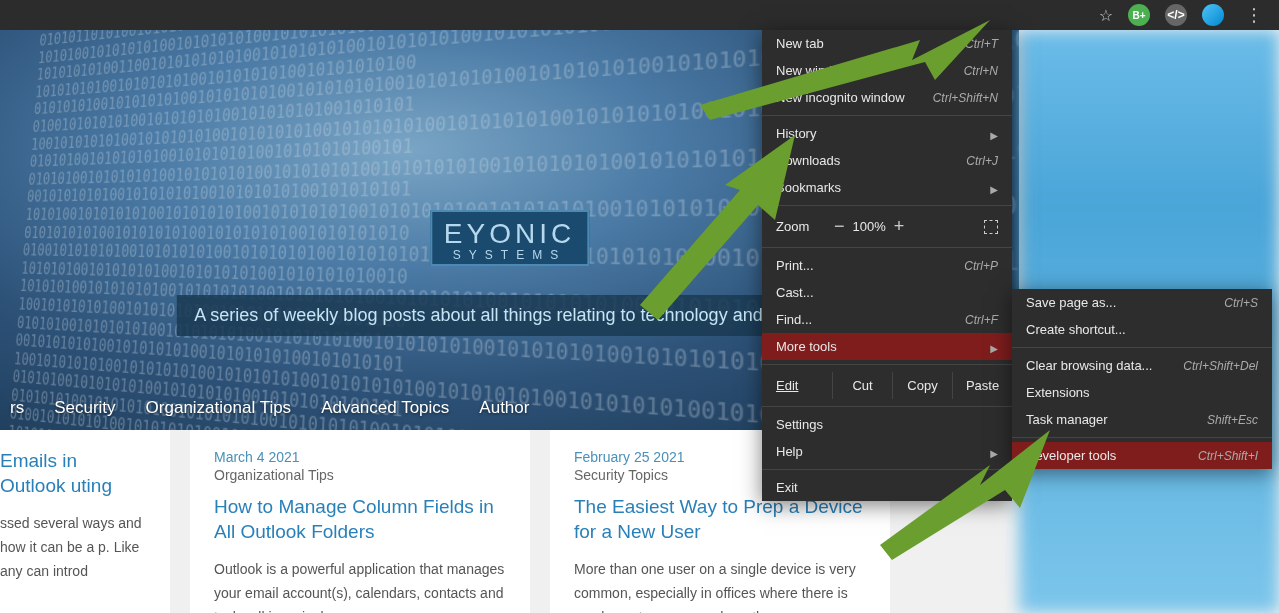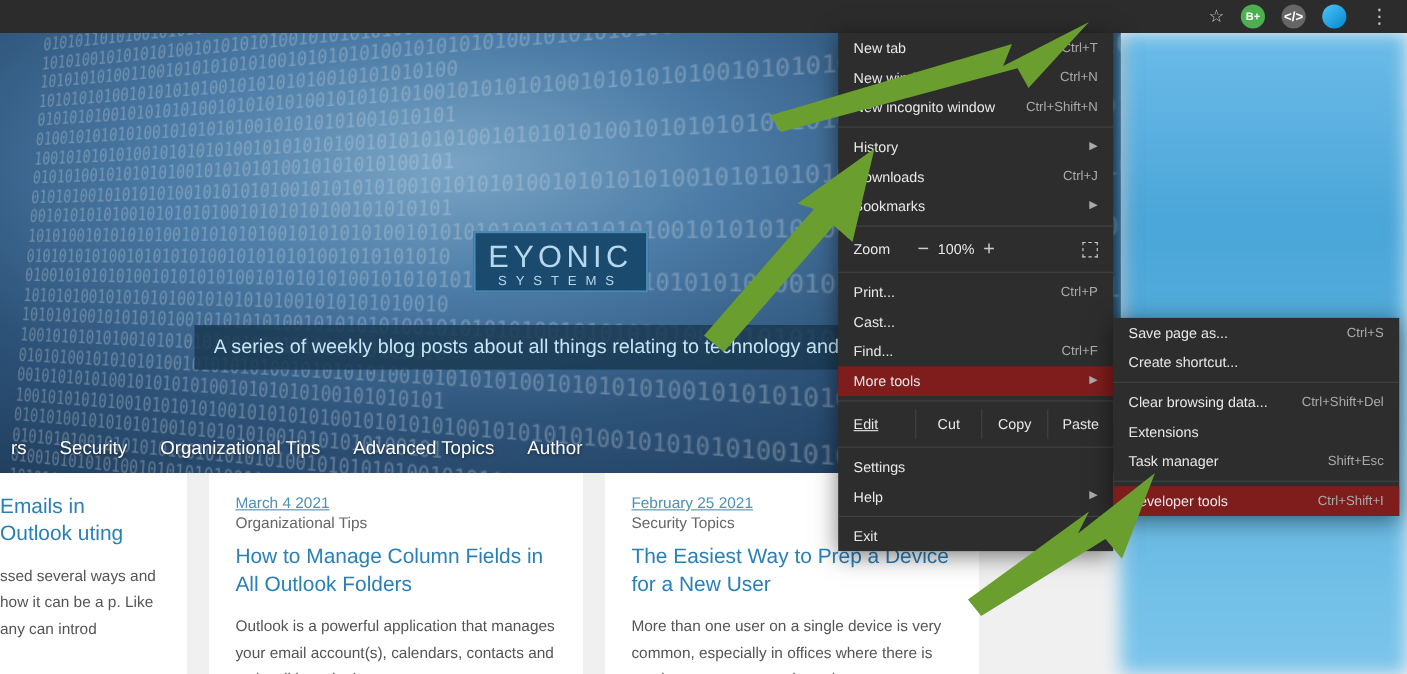--- a/index.html
+++ b/index.html
@@ -136,46 +136,46 @@
       gap: 20px;
       padding: 0 0 0 0;
       margin-top: -5px;
     }
     .card {
       background: white;
       padding: 24px 24px;
       flex: 0 0 340px;
     }
     .card:first-child { flex: 0 0 170px; padding-left: 0; }
-    .card-date { color: #4a90b8; font-size: 14px; margin-bottom: 2px; text-decoration: underline; }
+    .card-date { color: #4a90b8; font-size: 14px; margin-bottom: 2px; }
     .card-category { color: #666; font-size: 14px; margin-bottom: 12px; }
     .card-title { color: #2980b9; font-size: 19px; font-weight: 400; margin-bottom: 14px; line-height: 1.3; cursor: pointer; }
     .card-excerpt { color: #555; font-size: 14px; line-height: 1.7; }
 
     
     .chrome-menu {
       position: absolute;
       top: 30px;
       left: 762px;
       width: 250px;
       background: #2d2d2d;
       color: #e8e8e8;
       font-size: 13px;
       z-index: 100;
       box-shadow: 0 4px 20px rgba(0,0,0,0.5);
     }
     .menu-row {
       display: flex;
       justify-content: space-between;
-      align-items: flex-start;
+      align-items: flex-end;
       padding: 6px 14px;
       cursor: pointer;
     }
     .menu-row.highlighted { background: #7f1d1d; }
-    .menu-shortcut { color: #aaa; font-size: 12px; }
+    .menu-shortcut { color: #aaa; font-size: 12px; font-style: italic; }
     .menu-divider { height: 1px; background: #444; margin: 4px 0; }
     .menu-arrow { color: #aaa; font-size: 10px; }
     .zoom-row {
       display: flex;
       align-items: center;
       padding: 6px 14px;
     }
     .zoom-label { flex: 0 0 50px; }
     .zoom-btn { cursor: pointer; padding: 0 8px; font-size: 18px; color: #ccc; }
     .zoom-val { color: #e8e8e8; }

